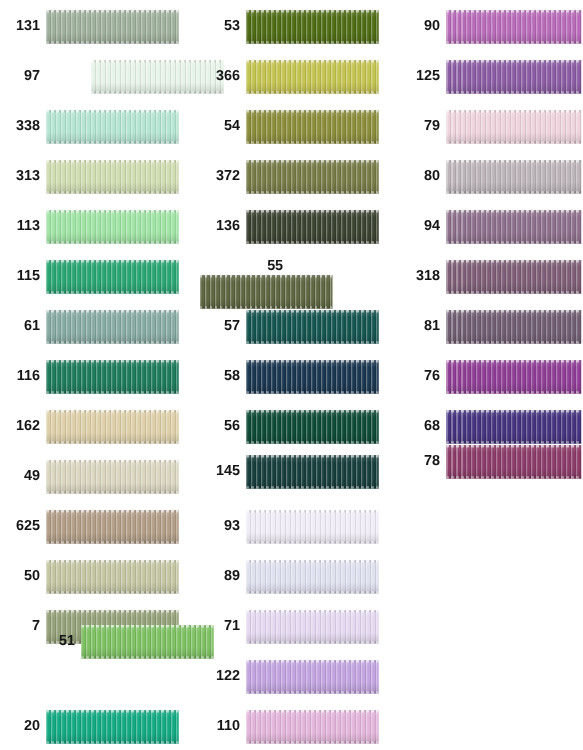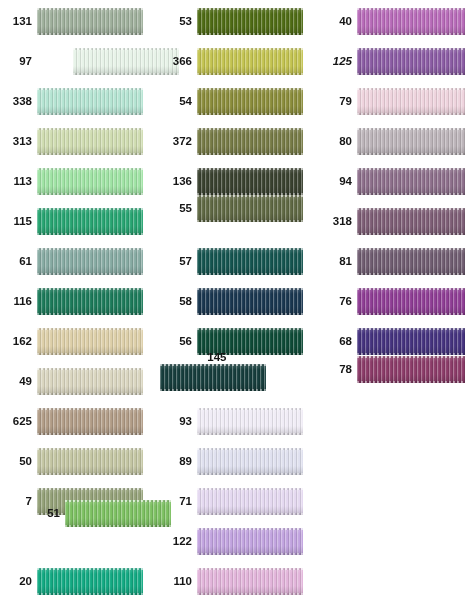--- a/index.html
+++ b/index.html
@@ -292,21 +292,21 @@
       </div>
       <div class="swatch-row" style="top: 168px;">
         <div class="swatch-label">136</div>
         <div class="swatch-ribbon" style="background-color: rgb(57, 65, 47);">
           <div class="rib-texture"></div>
           <div class="rib-shade"></div>
           <div class="rib-edge-top"></div>
           <div class="rib-edge-bot"></div>
         </div>
       </div>
-      <div class="swatch-row" style="top: 195px;">
+      <div class="swatch-row" style="top: 208px; flex-direction: column;">
         <div class="swatch-label">55</div>
         <div class="swatch-ribbon" style="background-color: rgb(95, 104, 67);">
           <div class="rib-texture"></div>
           <div class="rib-shade"></div>
           <div class="rib-edge-top"></div>
           <div class="rib-edge-bot"></div>
         </div>
       </div>
       <div class="swatch-row" style="top: 248px;">
         <div class="swatch-label">57</div>
@@ -328,21 +328,21 @@
       </div>
       <div class="swatch-row" style="top: 328px;">
         <div class="swatch-label">56</div>
         <div class="swatch-ribbon" style="background-color: rgb(13, 74, 54);">
           <div class="rib-texture"></div>
           <div class="rib-shade"></div>
           <div class="rib-edge-top"></div>
           <div class="rib-edge-bot"></div>
         </div>
       </div>
-      <div class="swatch-row" style="top: 352px; flex-direction: column;">
+      <div class="swatch-row" style="top: 364px;">
         <div class="swatch-label">145</div>
         <div class="swatch-ribbon" style="background-color: rgb(22, 61, 60);">
           <div class="rib-texture"></div>
           <div class="rib-shade"></div>
           <div class="rib-edge-top"></div>
           <div class="rib-edge-bot"></div>
         </div>
       </div>
       <div class="swatch-row" style="top: 408px;">
         <div class="swatch-label">93</div>
@@ -385,29 +385,29 @@
         <div class="swatch-ribbon" style="background-color: rgb(226, 180, 218);">
           <div class="rib-texture"></div>
           <div class="rib-shade"></div>
           <div class="rib-edge-top"></div>
           <div class="rib-edge-bot"></div>
         </div>
       </div>
     </div>
   <div class="column col-2">
       <div class="swatch-row" style="top: 8px;">
-        <div class="swatch-label">40</div>
+        <div class="swatch-label">90</div>
         <div class="swatch-ribbon" style="background-color: rgb(183, 106, 184);">
           <div class="rib-texture"></div>
           <div class="rib-shade"></div>
           <div class="rib-edge-top"></div>
           <div class="rib-edge-bot"></div>
         </div>
       </div>
-      <div class="swatch-row" style="top: 48px; font-style: italic;">
+      <div class="swatch-row" style="top: 48px;">
         <div class="swatch-label">125</div>
         <div class="swatch-ribbon" style="background-color: rgb(138, 91, 163);">
           <div class="rib-texture"></div>
           <div class="rib-shade"></div>
           <div class="rib-edge-top"></div>
           <div class="rib-edge-bot"></div>
         </div>
       </div>
       <div class="swatch-row" style="top: 88px;">
         <div class="swatch-label">79</div>

